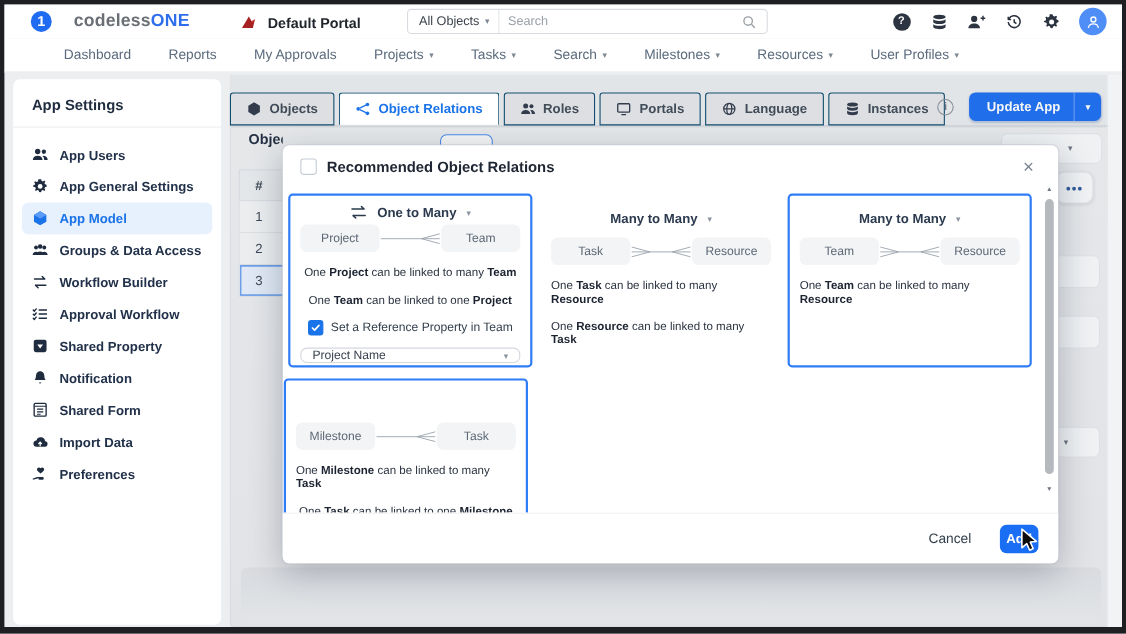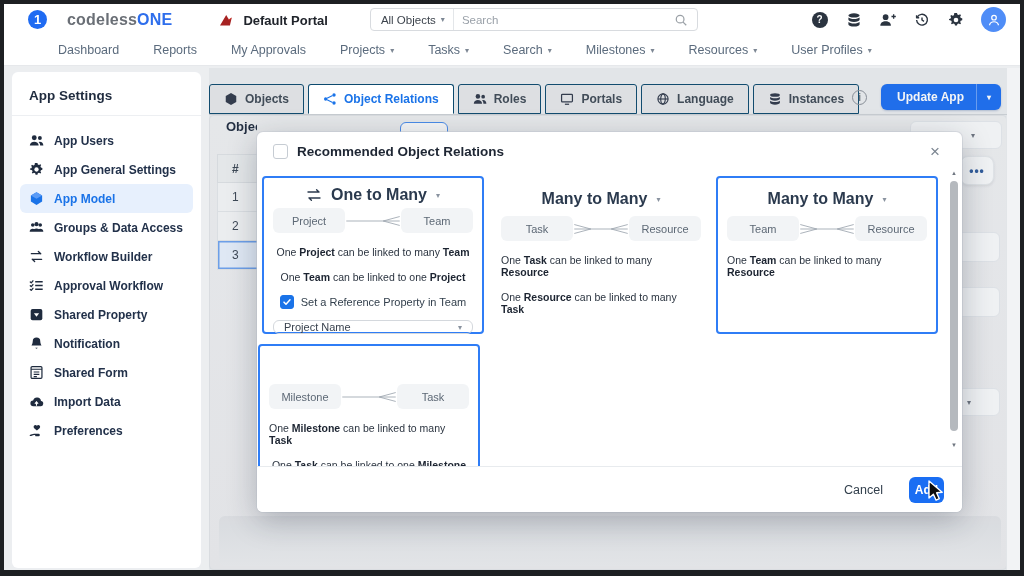--- a/index.html
+++ b/index.html
@@ -103,21 +103,21 @@
   .m-title { font-size:13.5px; font-weight:bold; color:#1e2633; margin-left:9px; }
   .m-close { margin-left:auto; font-size:17px; color:#7b8591; cursor:pointer; line-height:1; }
   .cb { width:15px; height:15px; border:1.4px solid #c6ccd3; border-radius:3px; background:#fff; flex:0 0 15px; cursor:pointer;}
   .cb.checked { background:#1a73e8; border-color:#1a73e8; display:flex; align-items:center; justify-content:center; }
 
   .m-body { position:absolute; left:0; right:0; top:38px; bottom:46px; overflow:hidden; }
   .rcard { position:absolute; width:222px; border:2px solid #2f7df6; border-radius:4px; background:#fff;
            display:flex; flex-direction:column; align-items:center; padding:8px 9px; cursor:pointer; }
   .rcard.plain { border-color:transparent; }
   .rc-head { height:26px; display:flex; align-items:center; gap:9px; }
-  .rc-type { font-size:16px; font-weight:bold; color:#2b3a4e; }
+  .rc-type { font-size:12px; font-weight:bold; color:#2b3a4e; }
   .rc-caret { font-size:8px; color:#8a93a0; }
   .swap-ic { width:16px; height:14px; color:#2b3a4e; }
   .ent-row { display:flex; align-items:center; width:100%; margin-top:4px; }
   .ent { flex:1; height:25px; background:#f2f4f6; border-radius:6px; font-size:11px; color:#5d6875;
          display:flex; align-items:center; justify-content:center; }
   .conn { width:56px; flex:0 0 56px; height:18px; color:#9aa3ad; }
   .rel-line { font-size:10.5px; color:#2b3440; margin-top:13px; }
   .rel-line b { color:#1c2431; }
   .rc-checkrow { display:flex; align-items:center; gap:7px; margin-top:12px; font-size:11px; color:#33404d; }
   .rc-checkrow .cb { width:14px; height:14px; flex:0 0 14px; }

